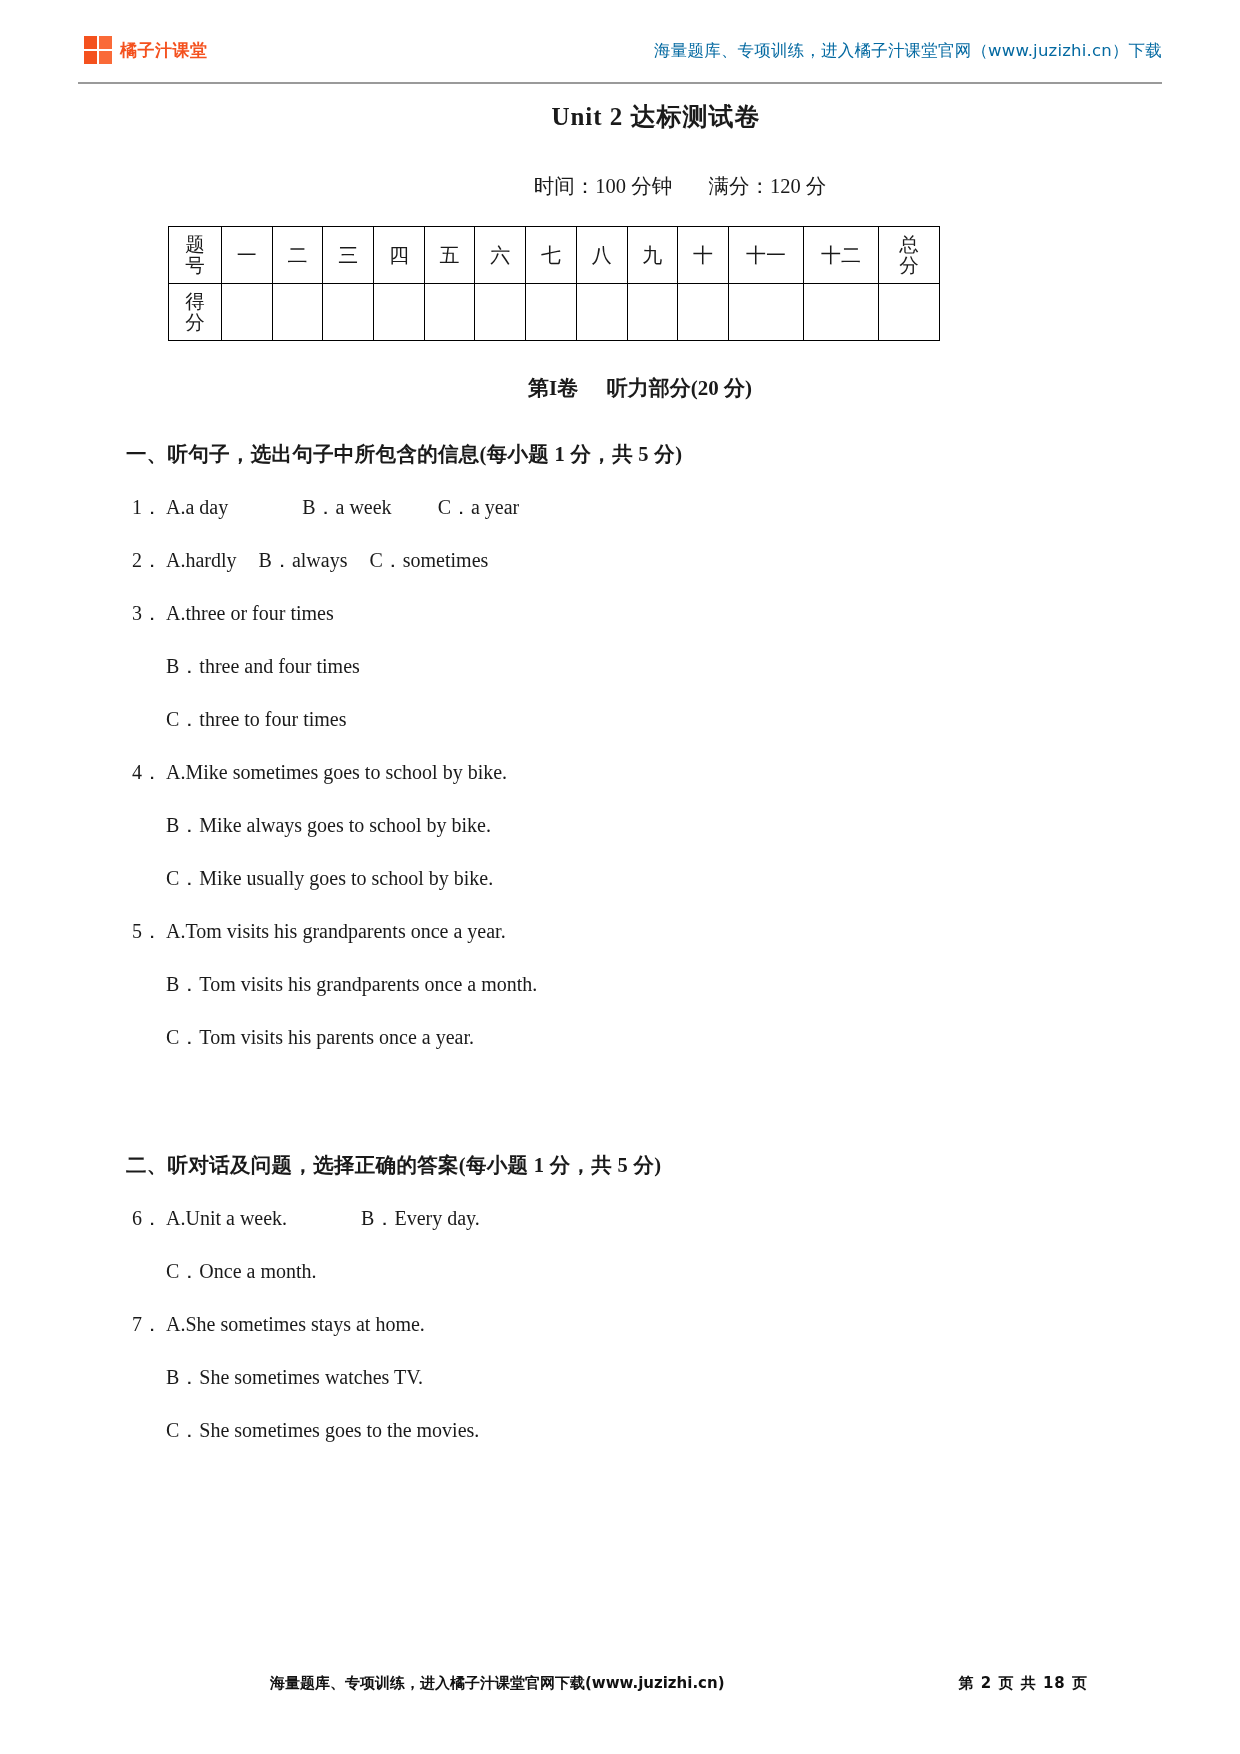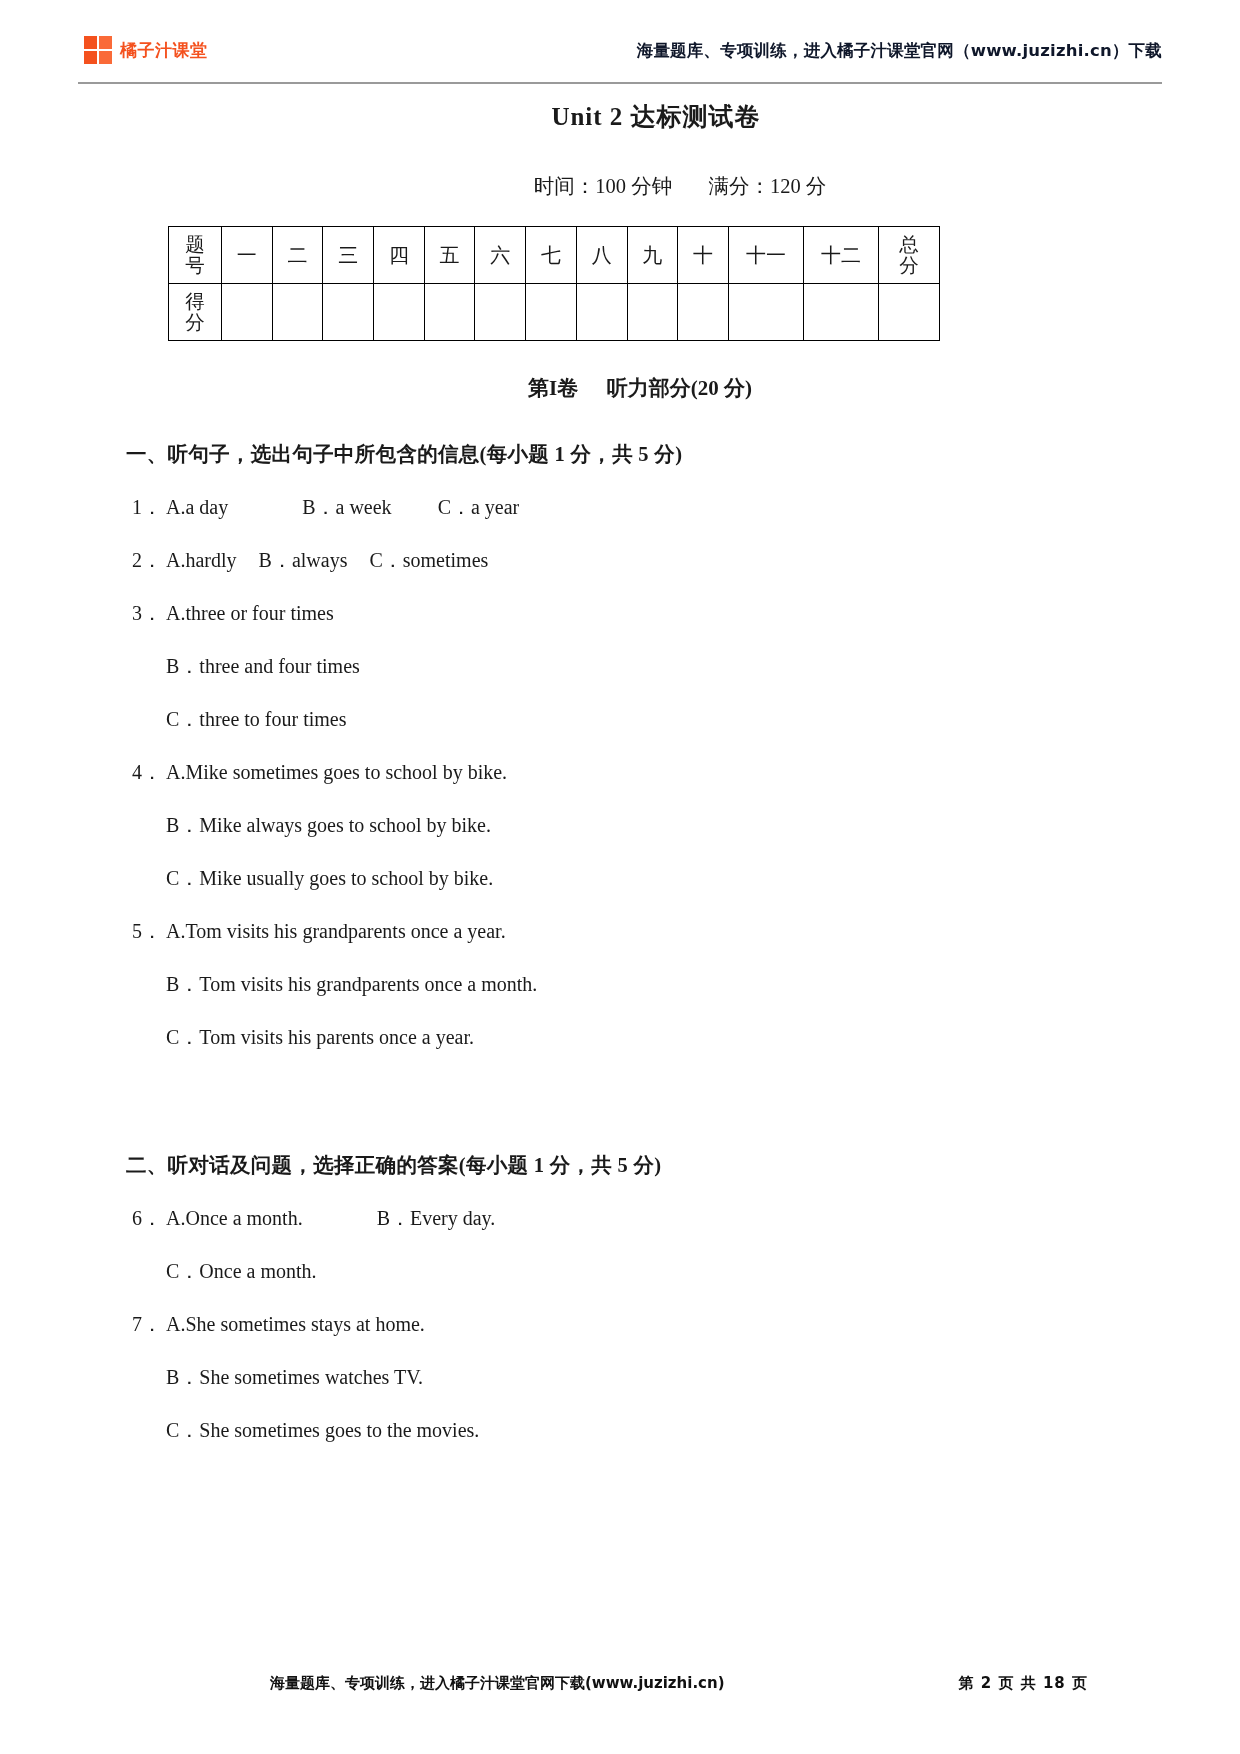--- a/index.html
+++ b/index.html
@@ -64,22 +64,22 @@
     color: #f4511e;
     letter-spacing: 0.5px;
     white-space: nowrap;
   }
   .header-promo {
     position: absolute;
     right: 0;
     top: 10px;
     font-family: "DejaVu Sans", "Liberation Sans", sans-serif;
     font-size: 16.5px;
-    font-weight: bold;
-    color: #0f172a;
+    font-weight: normal;
+    color: #0369a1;
     white-space: nowrap;
     letter-spacing: 0.2px;
   }
   .header-rule {
     position: absolute;
     left: 0;
     right: 0;
     top: 52px;
     height: 2px;
     background: #9a9a9a;
@@ -328,21 +328,21 @@
       <span class="q-num">5．</span><span>A.Tom visits his grandparents once a year.</span>
     </div>
     <div class="q-cont">B．Tom visits his grandparents once a month.</div>
     <div class="q-cont">C．Tom visits his parents once a year.</div>
 
     <div class="spacer-block"></div>
 
     <div class="section-heading">二、听对话及问题，选择正确的答案(每小题 1 分，共 5 分)</div>
 
     <div class="q q-first">
-      <span class="q-num">6．</span><span>A.Once a month.</span><span class="opt-gap-lg"></span><span>B．Every day.</span>
+      <span class="q-num">6．</span><span>A.Unit a week.</span><span class="opt-gap-lg"></span><span>B．Every day.</span>
     </div>
     <div class="q-cont">C．Once a month.</div>
 
     <div class="q q-first">
       <span class="q-num">7．</span><span>A.She sometimes stays at home.</span>
     </div>
     <div class="q-cont">B．She sometimes watches TV.</div>
     <div class="q-cont">C．She sometimes goes to the movies.</div>
 
   </div>

